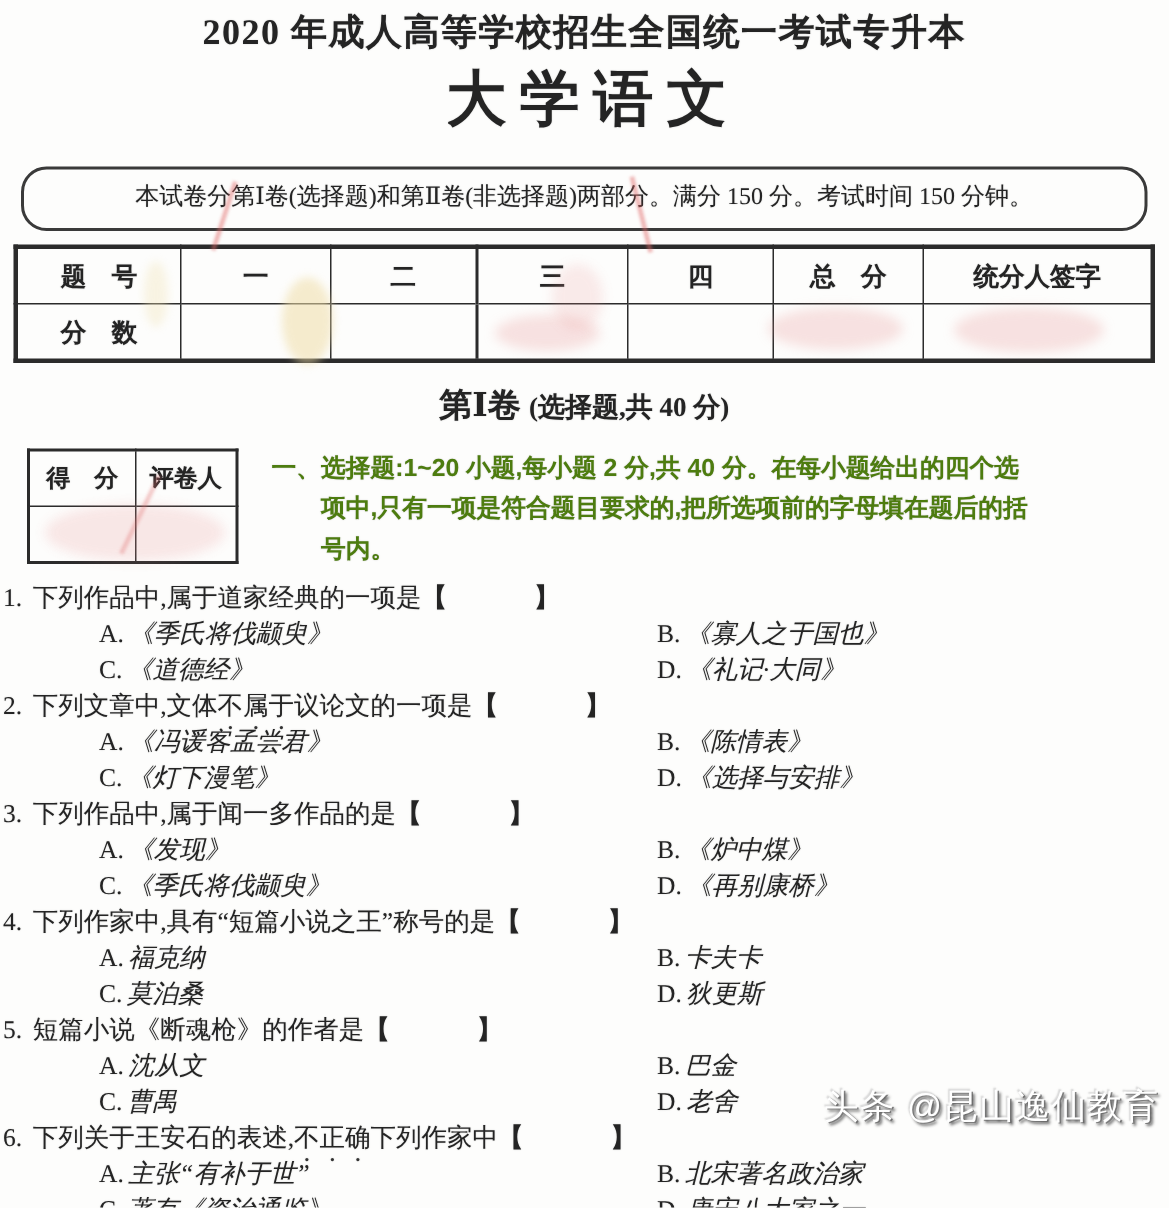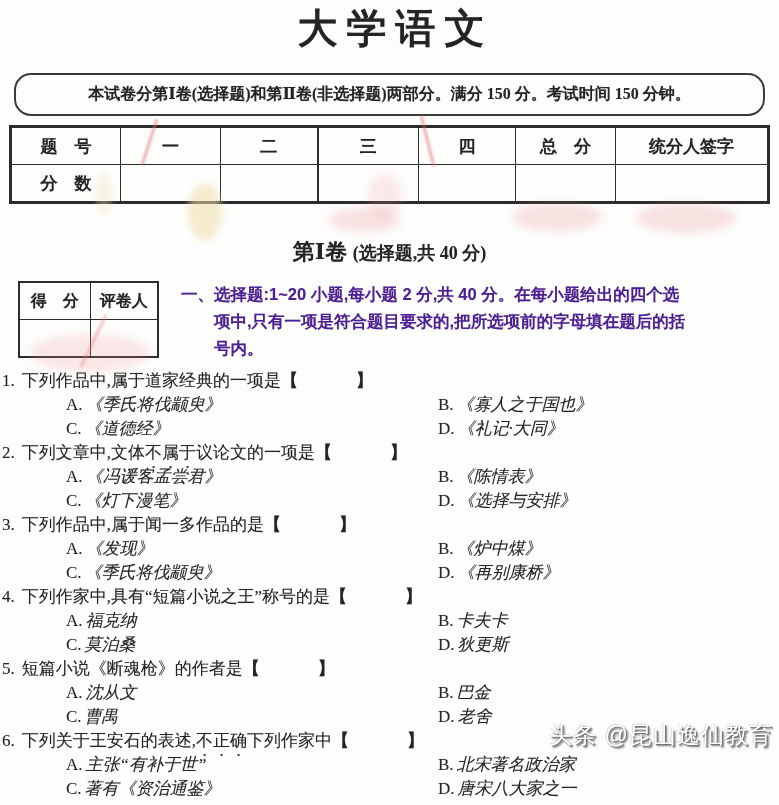--- a/index.html
+++ b/index.html
@@ -8,38 +8,38 @@
     background:#fdfdfc;color:#242424;
     font-family:"Liberation Serif","DejaVu Serif",serif;
   }
   .paper{position:relative;width:779px;height:805px;text-shadow:0 0 1px rgba(70,70,70,.3);}
   
   .t1{text-align:center;font-size:24px;font-weight:bold;margin-top:6px;letter-spacing:1px;line-height:32px;}
   .t2{text-align:center;font-size:40px;font-weight:bold;letter-spacing:9px;margin-top:4px;line-height:48px;
       font-family:"Liberation Sans","DejaVu Sans",sans-serif;padding-left:12px;}
   
   .notice{margin:21px 14px 0;border:2px solid #3a3a3a;border-radius:17px;
-          padding:8px 8px 9px;text-align:center;font-size:16px;font-weight:700;line-height:22px;}
+          padding:8px 8px 9px;text-align:center;font-size:16px;font-weight:400;line-height:22px;}
   
   .score-table{width:758px;margin:9px auto 0;border-collapse:collapse;table-layout:fixed;
                border:3px solid #2b2b2b;}
   .score-table td{border:1.6px solid #2b2b2b;height:36px;text-align:center;
                   font-size:17px;font-weight:bold;padding:0;}
   .score-table td.heavy-left{border-left:2.6px solid #2b2b2b;}
   
-  .section-title{text-align:center;margin-top:33px;font-size:22px;font-weight:bold;line-height:30px;}
+  .section-title{text-align:center;margin-top:13px;font-size:22px;font-weight:bold;line-height:30px;}
   .section-title .sub{font-size:18px;font-weight:bold;}
   
   .midrow{display:flex;margin-top:13px;align-items:flex-start;}
   .grading-table{width:141px;margin-left:18px;border-collapse:collapse;border:2.4px solid #2b2b2b;flex:none;}
   .grading-table td{border:1.6px solid #2b2b2b;height:36px;width:80px;text-align:center;
                     font-size:16px;font-weight:bold;padding:0;}
   .instructions{flex:1;margin-left:22px;margin-right:12px;
                 font-family:"Liberation Sans","DejaVu Sans",sans-serif;
-                font-weight:bold;font-size:16.5px;line-height:27px;color:#4c1d95;}
+                font-weight:bold;font-size:16.5px;line-height:27px;color:#4d7c0f;}
   .instructions .cont{padding-left:33px;}
   
   .questions{margin-top:7px;}
   .q-line{height:24px;line-height:24px;font-size:17px;white-space:nowrap;}
   .stem{display:flex;justify-content:flex-start;padding-left:2px;padding-right:4px;}
   .q-num{margin-right:7px;}
   .brackets{width:92px;display:flex;justify-content:space-between;font-weight:bold;flex:none;}
   .opts{display:flex;padding-left:26px;margin-left:40px;}
   .opt-a{width:372px;flex:none;}
   .opt-label{margin-right:3px;}
@@ -65,20 +65,21 @@
   .sm2{left:512px;top:199px;width:90px;height:28px;}
   .sm3{left:636px;top:199px;width:100px;height:30px;}
   .sm4{left:30px;top:330px;width:120px;height:38px;opacity:.8;}
   .sm5{left:368px;top:170px;width:34px;height:44px;opacity:.7;}
 </style>
 </head>
 <body>
 
 <div class="paper">
 
+  <div class="t1">2020 年成人高等学校招生全国统一考试专升本</div>
   <div class="t2">大学语文</div>
 
   <div class="notice">本试卷分第Ⅰ卷(选择题)和第Ⅱ卷(非选择题)两部分。满分 150 分。考试时间 150 分钟。</div>
 
   <table class="score-table">
     <colgroup>
       <col style="width:110px">
         <col style="width:100px">
         <col style="width:97px">
       <col style="width:101px">

